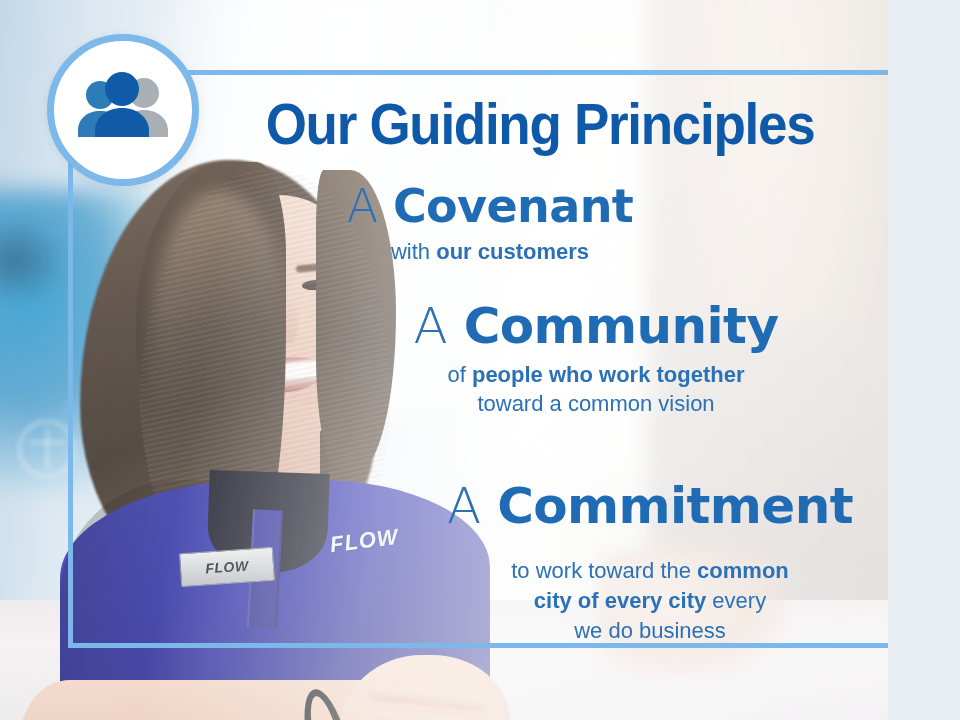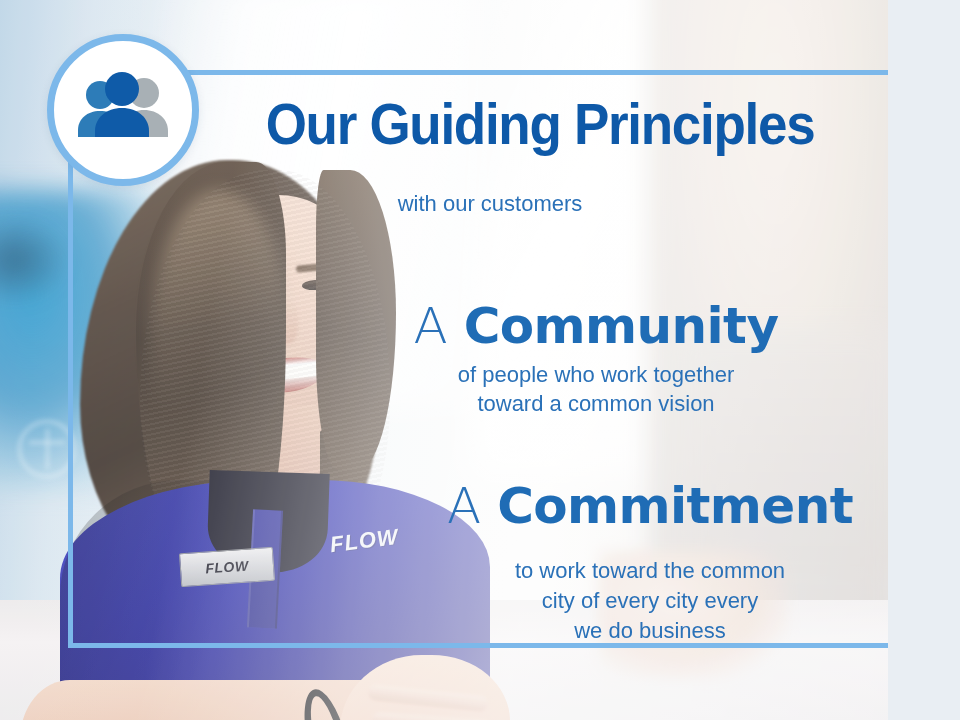--- a/index.html
+++ b/index.html
@@ -235,21 +235,21 @@
     font:300 46px/1.05 "DejaVu Sans","Liberation Sans",sans-serif;
     color:#2a71b8;white-space:nowrap;
   }
   .head b{font-weight:700;color:#1f6cb5;letter-spacing:-.6px;}
   .head .a{font-weight:300;letter-spacing:0;}
   .sub{
     margin-top:7px;
     font:400 22px/1.33 "Liberation Sans","DejaVu Sans",sans-serif;
     color:#2a71b8;
   }
-  .sub b{font-weight:400;text-align:center;}
+  .sub b{font-weight:700;text-align:center;}
 
   
   #blk-covenant{left:300px;top:182px;width:380px;}
   #blk-community{left:376px;top:300px;width:440px;}
   #blk-commitment{left:425px;top:480px;width:450px;}
 
   #blk-covenant .head{font-size:46px;}
   #blk-community .head{font-size:50px;}
   #blk-commitment .head{font-size:50px;}
   #blk-commitment .sub{margin-top:23px;line-height:1.38;}
@@ -319,20 +319,24 @@
       <path d="M26 40C13 40 4 48 4 59v7h44v-7c0-11-9-19-22-19z" fill="#2d7cb8"></path>
 
       <circle cx="48" cy="18" r="17" fill="#0f5ba8"></circle>
       <path d="M48 37c-16 0-27 10-27 23v6h54v-6c0-13-11-23-27-23z" fill="#0f5ba8"></path>
     </svg>
   </div>
 
   <div class="title">Our Guiding Principles</div>
 
   <div class="block" id="blk-covenant">
+    <div class="head">
+      <span class="a">A</span>
+      <b>Covenant</b>
+    </div>
     <div class="sub">
         <div><span>with </span><b>our customers</b></div>
       </div>
   </div>
 
   <div class="block" id="blk-community">
     <div class="head">
       <span class="a">A</span>
       <b>Community</b>
     </div>

